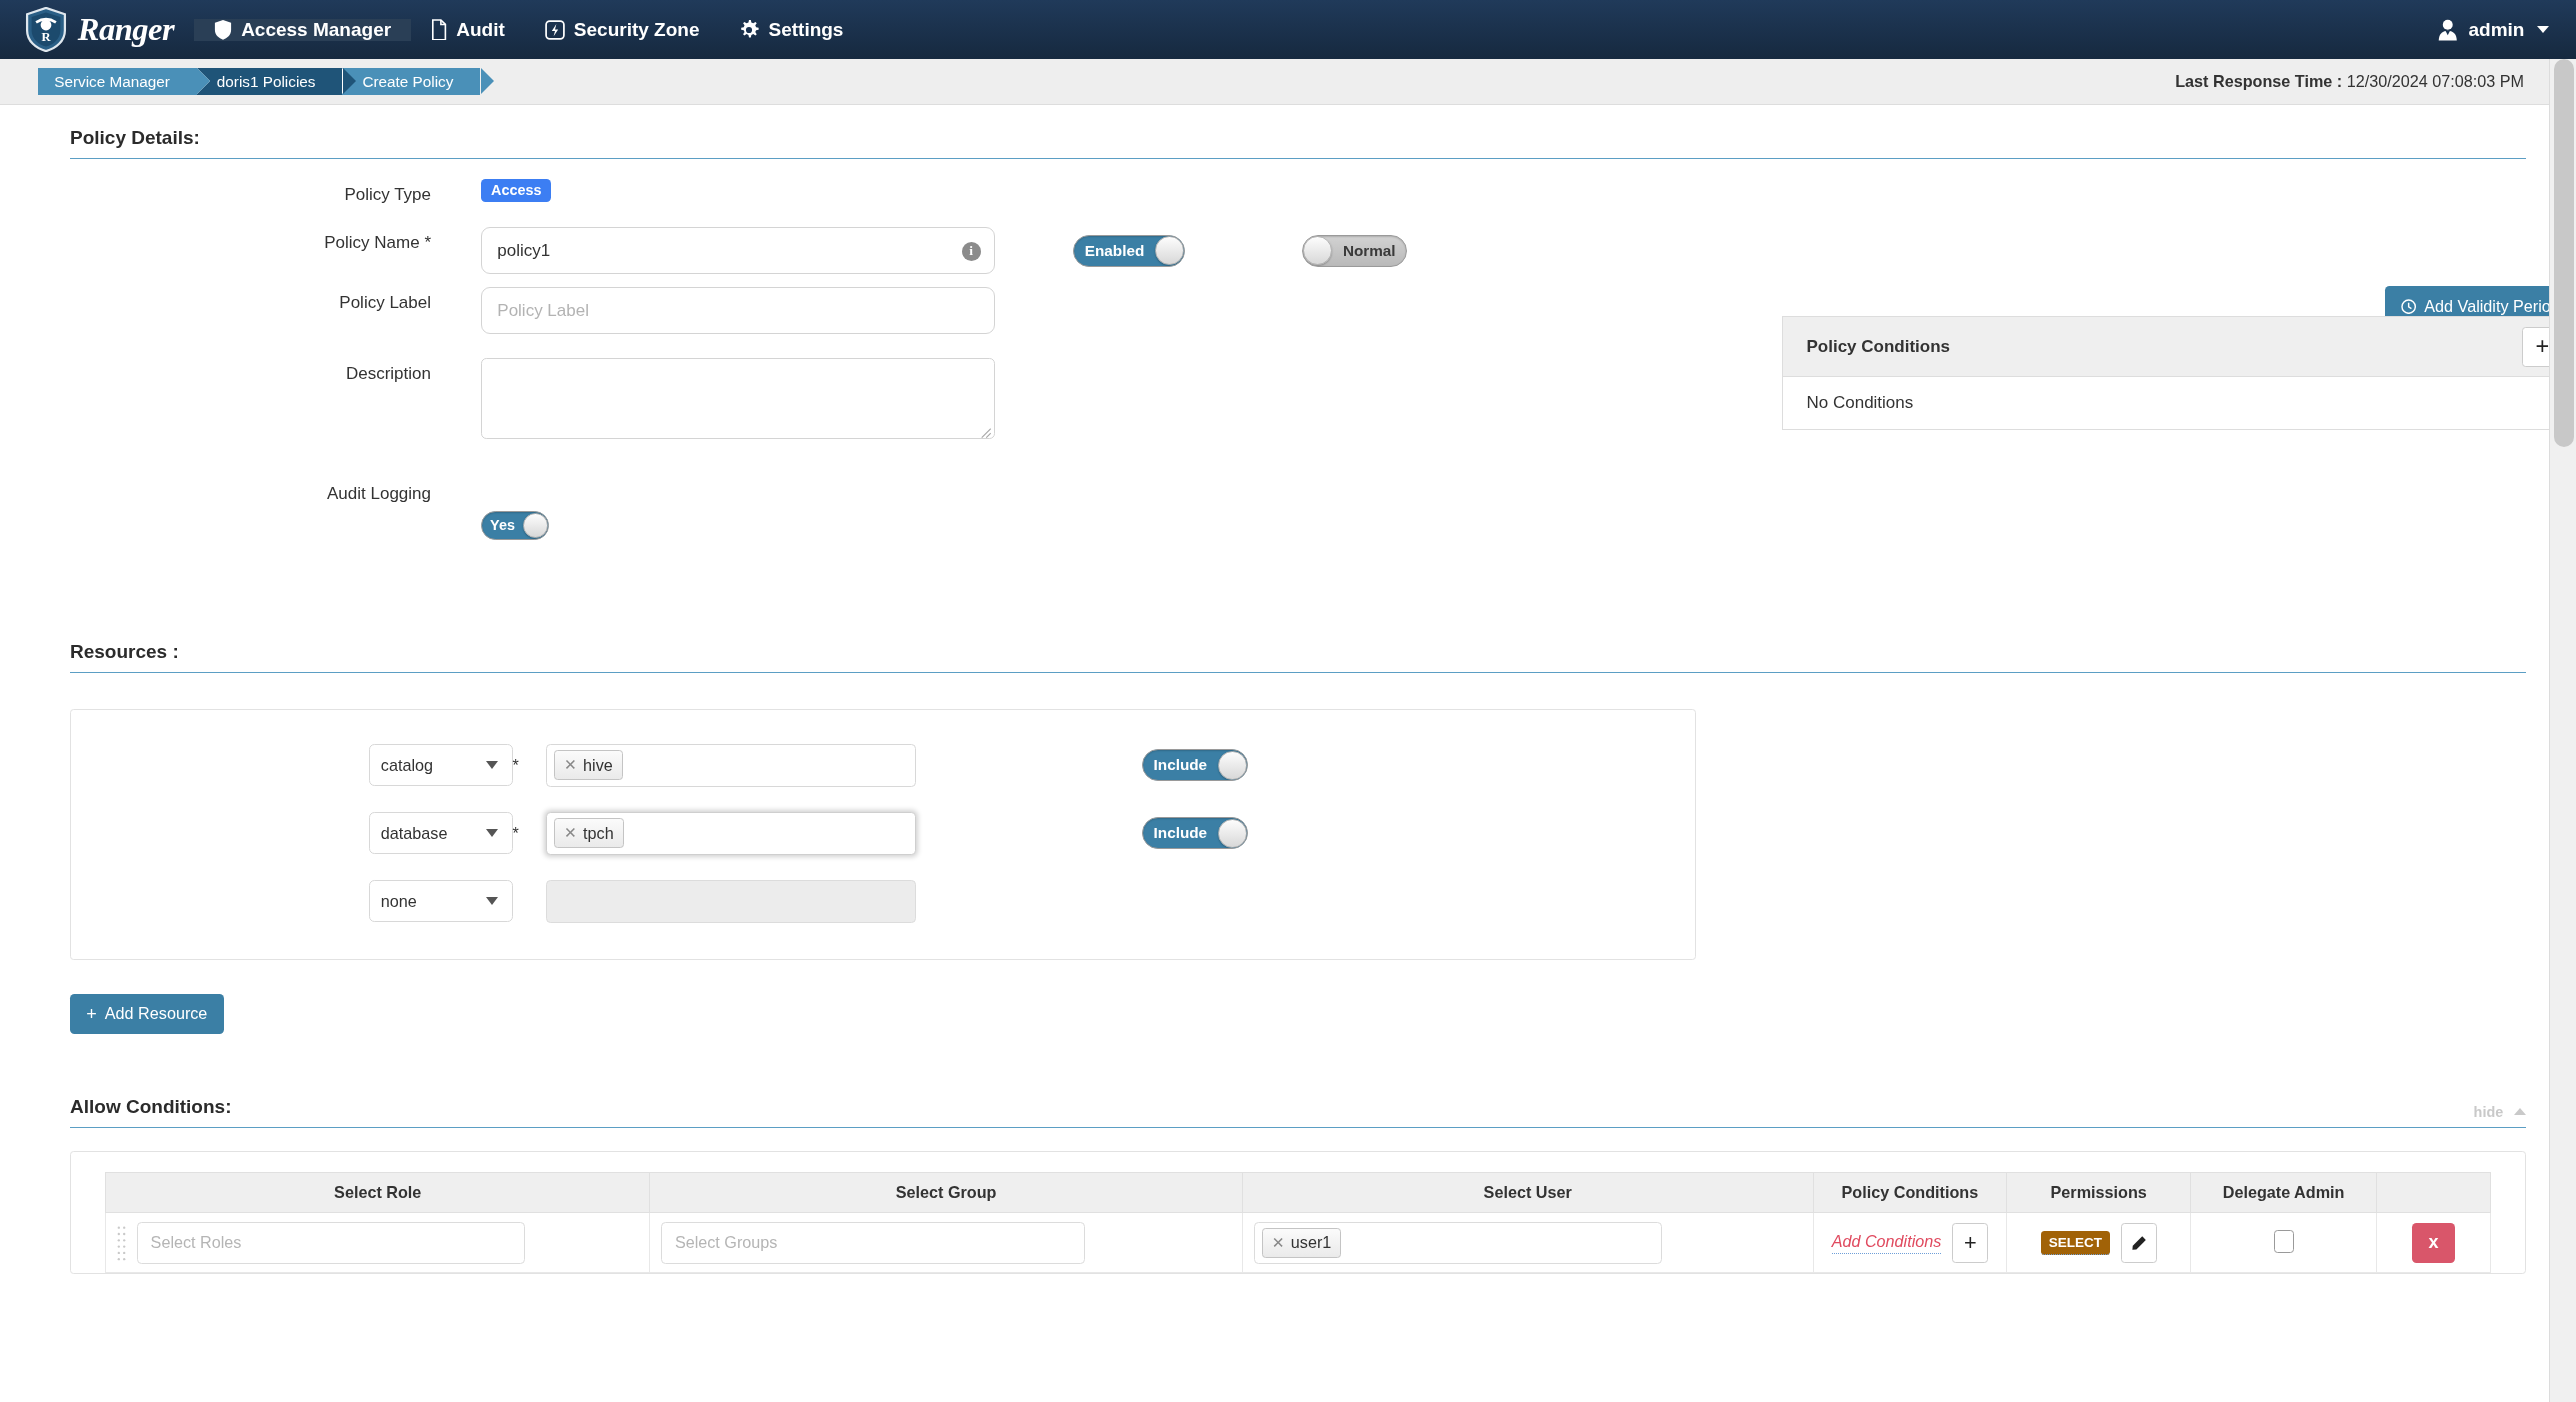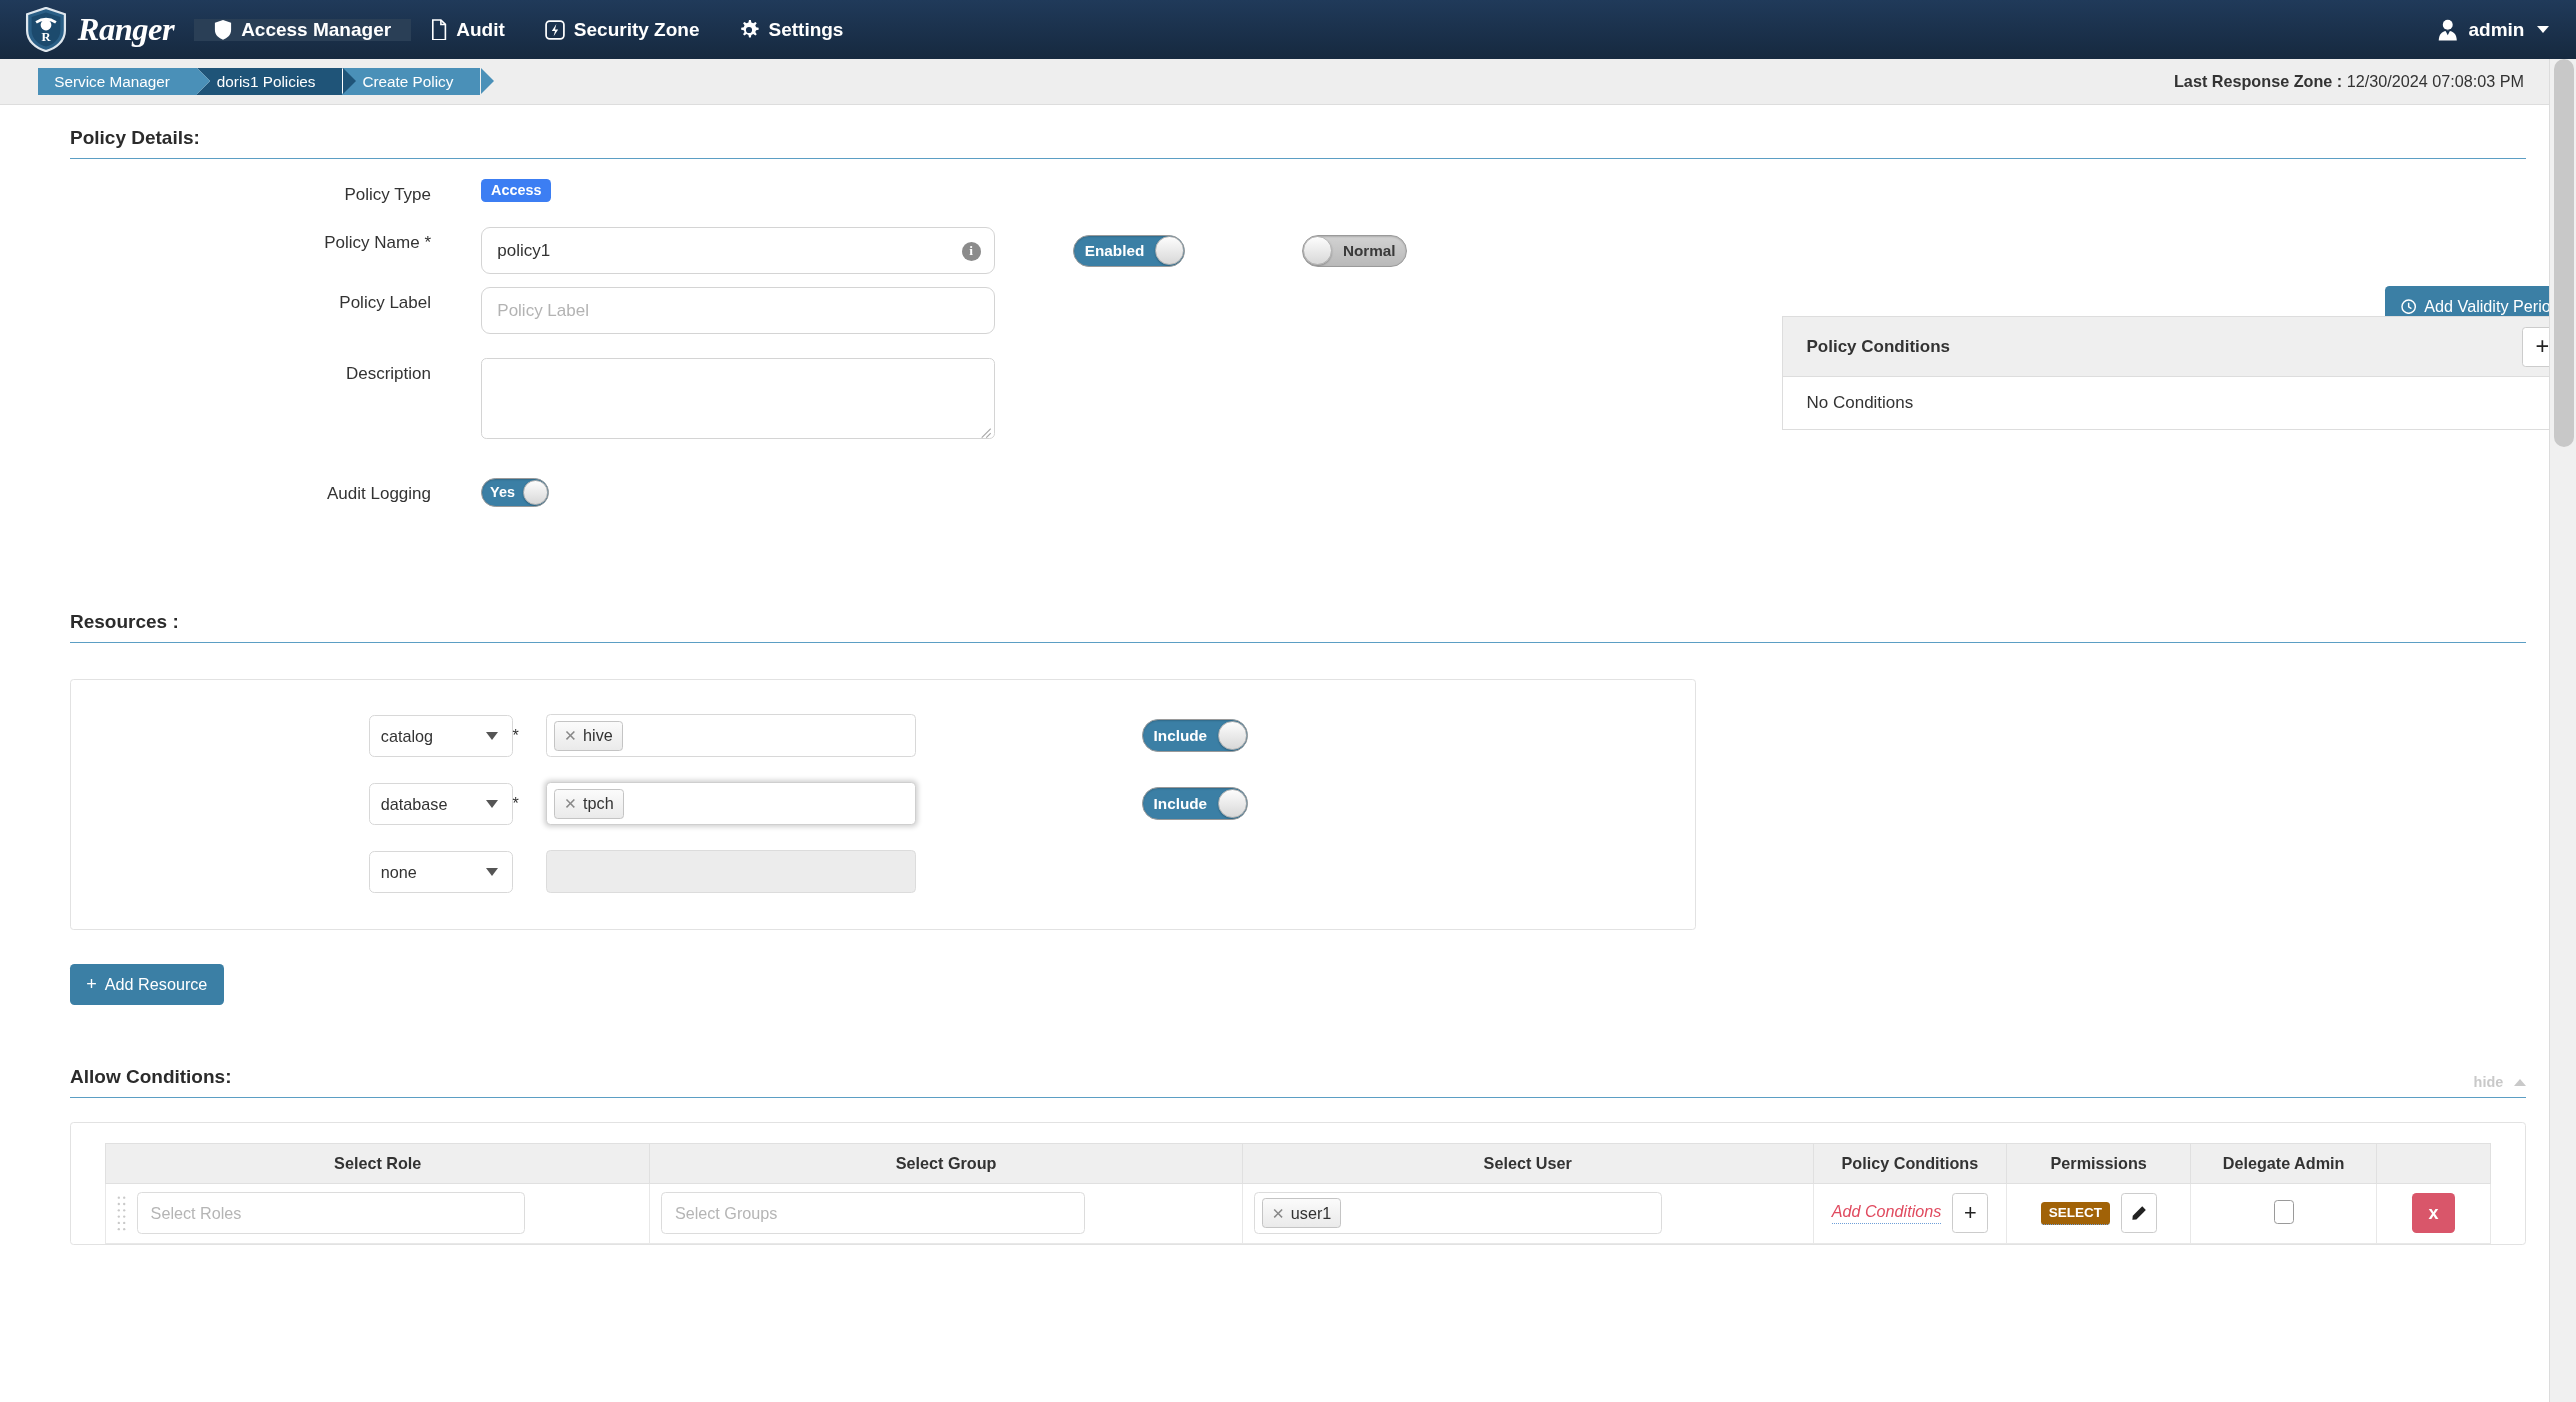--- a/index.html
+++ b/index.html
@@ -163,21 +163,21 @@
     border:0.9px solid #b0b0b0;
     flex:0 0 auto;
     box-shadow: 0 0.9px 1.8px rgba(0,0,0,.25);
   }
   .toggle.on { background:#3b7fa5; }
   .toggle.on .tlabel { color:#fff; }
   .toggle.off {
     background: linear-gradient(180deg,#d2d2d2 0%,#b9b9b9 100%);
   }
   .toggle.off .tlabel { color:#3a3a3a; }
-  .toggle.sm { height:29px; border-radius:14.4px; }
+  .toggle.sm { height:29px; border-radius:14.4px;margin-top:33px; }
   .toggle.sm .knob { width:25px;height:25px; }
   .toggle.sm .tlabel { font-size:14.4px; padding:0 8.1px; }
 
   .toggle-row { display:flex; align-items:center; gap:117px; margin-left:78px; margin-top:7.2px;}
 
   
   .pc-panel {
     position:absolute; right:0; top:211px;
     width: 794px; border:0.9px solid #dddddd;
     background:#fff;
@@ -384,21 +384,21 @@
       <span>Service Manager</span>
     </div>
     <div class="crumb c2">
       <span>doris1 Policies</span>
     </div>
     <div class="crumb c3">
       <span>Create Policy</span>
     </div>
   </div>
   <div class="resp-time">
-    <b>Last Response Zone :</b>
+    <b>Last Response Time :</b>
     <span>12/30/2024 07:08:03 PM</span>
   </div>
 </div>
 
 <div class="page">
 
   
   <div class="section-head">
     <span>Policy Details:</span>
   </div>

